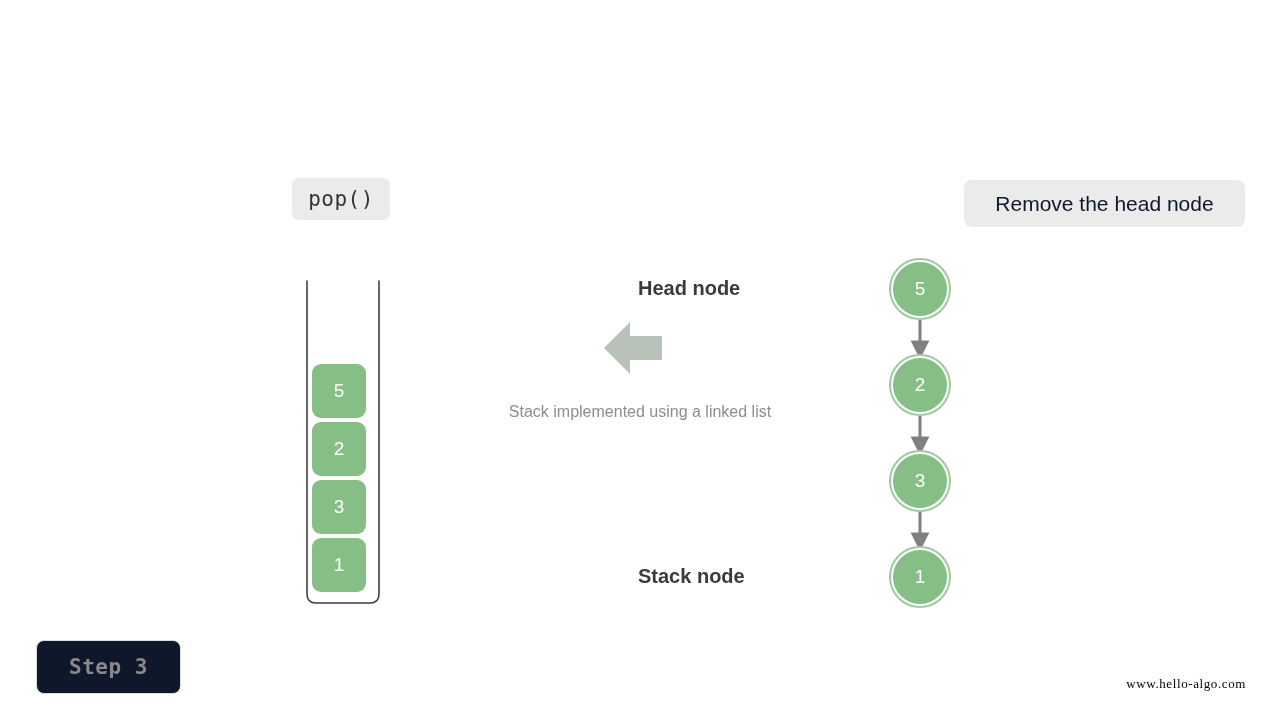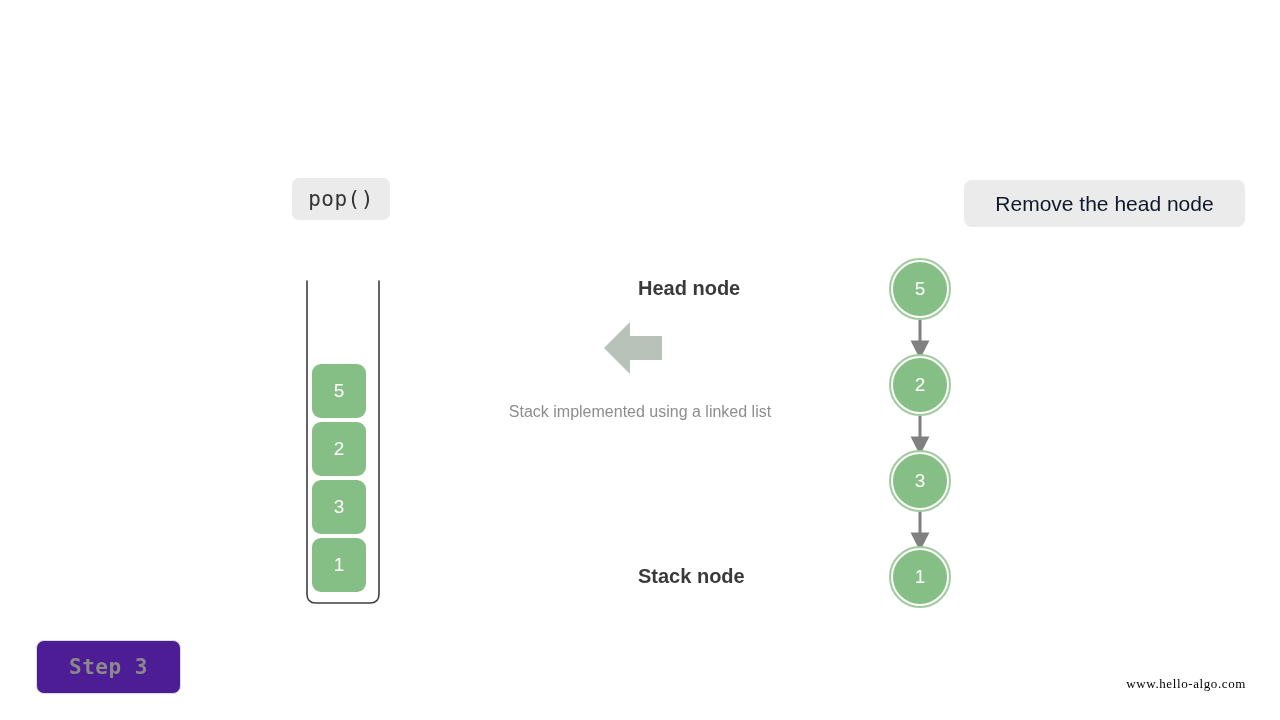--- a/index.html
+++ b/index.html
@@ -60,21 +60,21 @@
 
   
   #step-badge {
     left: 36px;
     top: 640px;
     width: 145px;
     height: 54px;
     font-size: 21px;
     font-weight: 700;
     color: #8a8a8a;
-    background: #4c1d95;
+    background: #0f172a;
     border: 1px solid #dcdcdc;
     border-radius: 8px;
   }
 
   
   #watermark {
     position: absolute;
     right: 34px;
     top: 676px;
     font-family: Liberation Serif, serif;

